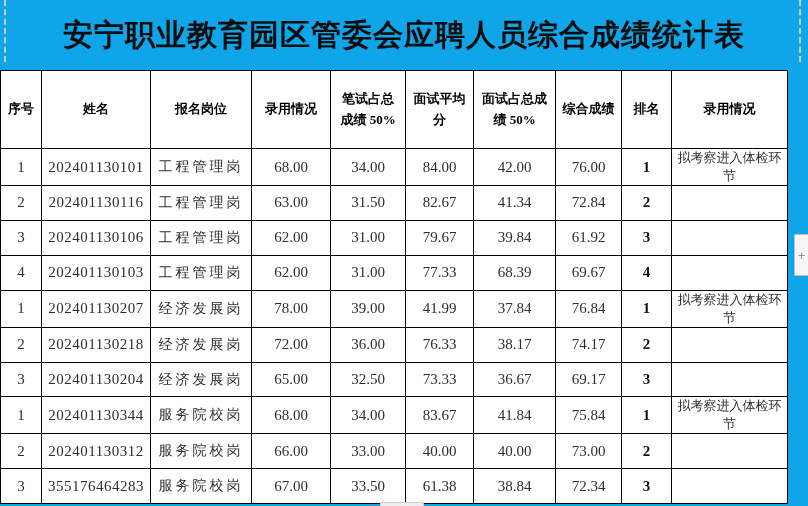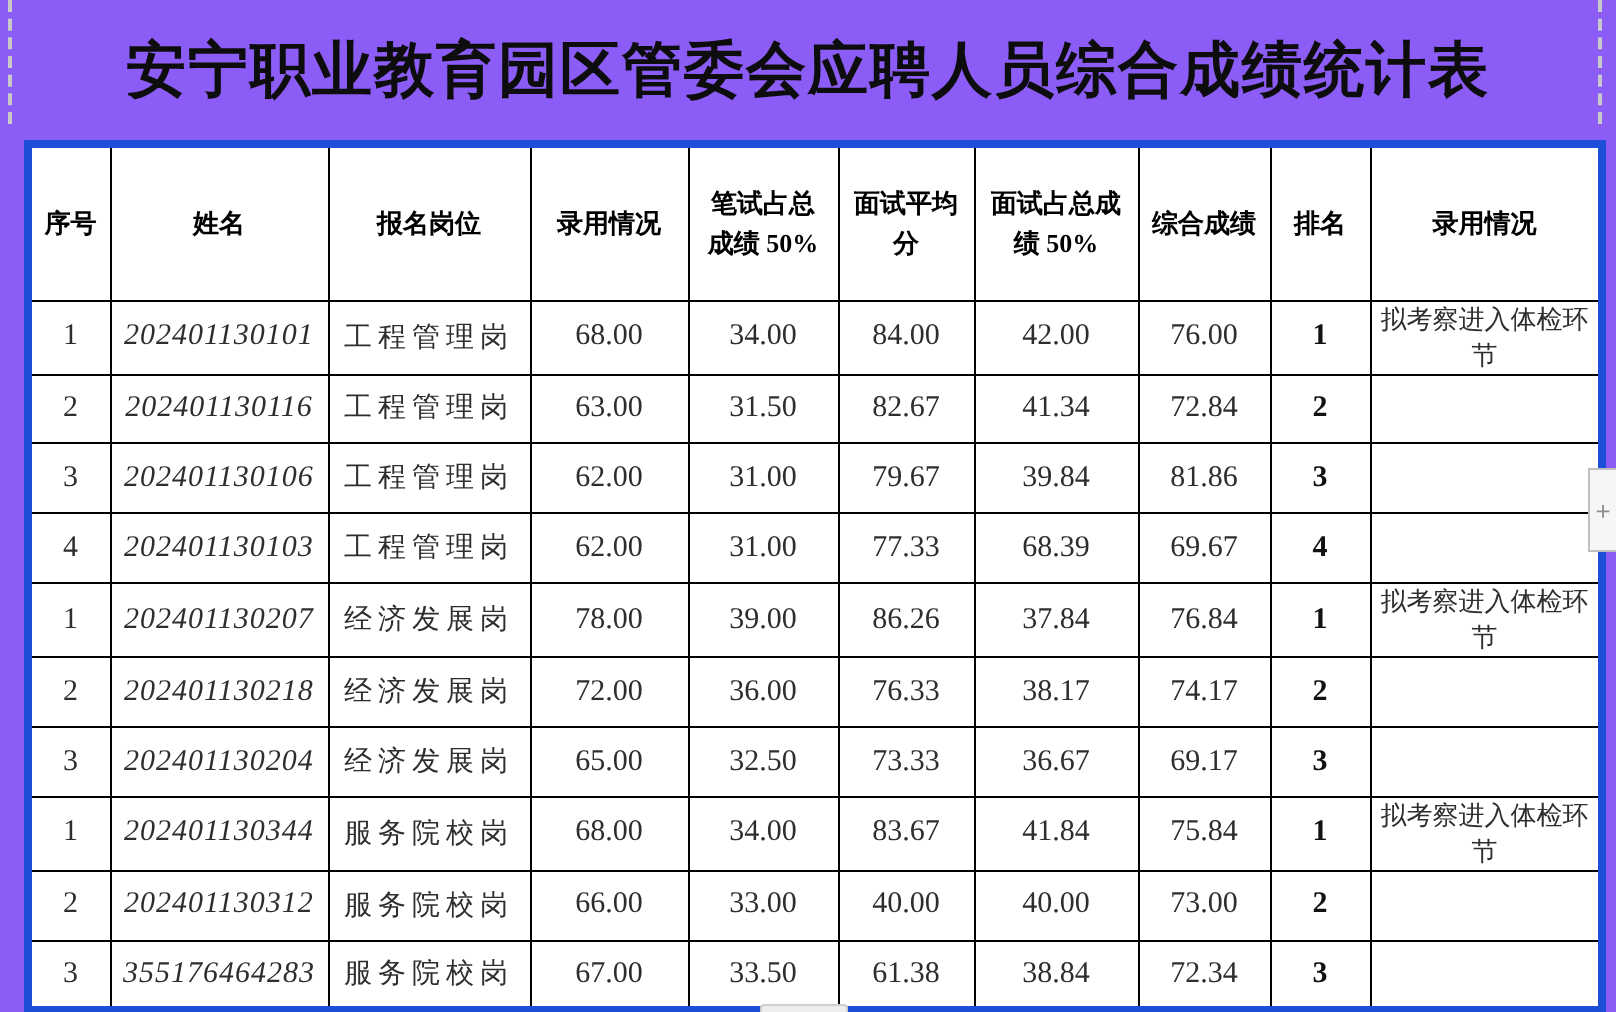--- a/index.html
+++ b/index.html
@@ -1,44 +1,44 @@
 <!DOCTYPE html>
 <html><head>
 <meta charset="utf-8">
 <style>
   html,body{margin:0;padding:0;background:#ffffff;}
   .page{
-    position:relative;width:808px;height:506px;overflow:hidden;background:#8b5cf6;
+    position:relative;width:808px;height:506px;overflow:hidden;background:#0ea5e9;
     font-family:"Liberation Serif","DejaVu Serif",serif;
   }
   
   .dash{position:absolute;top:0;height:62px;width:0;border-left:2px dashed #c9c9c9;}
   .dash-left{left:4px;}
   .dash-right{left:799px;}
   
   .title{
     position:absolute;top:15px;left:0;width:100%;text-align:center;
     font-size:30px;font-weight:bold;color:#0d0d0d;letter-spacing:1px;white-space:nowrap;
   }
   
   table.score-table{
-    position:absolute;left:12px;top:70px;width:787px;
-    border-collapse:collapse;table-layout:fixed;border:4px solid #1d4ed8;
+    position:absolute;left:0;top:70px;width:787px;
+    border-collapse:collapse;table-layout:fixed;border:1px solid #1d4ed8;
     background:#ffffff;
   }
   .score-table th,.score-table td{
     border:1px solid #000;text-align:center;vertical-align:middle;padding:0;overflow:hidden;
   }
   .score-table thead tr{height:78px;}
   .score-table tbody tr{height:34.9px;}
   .score-table th{
     font-size:13px;font-weight:bold;color:#000;white-space:pre-line;line-height:1.55;
   }
   .score-table td{font-size:15px;color:#2e2e2e;}
-  td.c1{font-size:15px;letter-spacing:0.5px;font-style:italic;}
+  td.c1{font-size:15px;letter-spacing:0.5px;}
   td.c2{font-size:14px;letter-spacing:3px;}
   td.c8{font-weight:bold;font-size:15px;color:#111;}
   td.c9{font-size:13px;letter-spacing:0;}
   
   col.c0{width:41px;} col.c1{width:109px;} col.c2{width:101px;} col.c3{width:79px;}
   col.c4{width:75px;} col.c5{width:68px;} col.c6{width:82px;} col.c7{width:66px;}
   col.c8{width:50px;} col.c9{width:116px;}
   
   .side-plus{
     position:absolute;left:794px;top:234px;width:14px;height:42px;box-sizing:border-box;
@@ -118,21 +118,21 @@
           <td class="c9"></td>
         </tr>
         <tr>
           <td class="c0">3</td>
           <td class="c1">202401130106</td>
           <td class="c2">工程管理岗</td>
           <td class="c3">62.00</td>
           <td class="c4">31.00</td>
           <td class="c5">79.67</td>
           <td class="c6">39.84</td>
-          <td class="c7">81.86</td>
+          <td class="c7">61.92</td>
           <td class="c8">3</td>
           <td class="c9"></td>
         </tr>
         <tr>
           <td class="c0">4</td>
           <td class="c1">202401130103</td>
           <td class="c2">工程管理岗</td>
           <td class="c3">62.00</td>
           <td class="c4">31.00</td>
           <td class="c5">77.33</td>
@@ -140,21 +140,21 @@
           <td class="c7">69.67</td>
           <td class="c8">4</td>
           <td class="c9"></td>
         </tr>
         <tr>
           <td class="c0">1</td>
           <td class="c1">202401130207</td>
           <td class="c2">经济发展岗</td>
           <td class="c3">78.00</td>
           <td class="c4">39.00</td>
-          <td class="c5">86.26</td>
+          <td class="c5">41.99</td>
           <td class="c6">37.84</td>
           <td class="c7">76.84</td>
           <td class="c8">1</td>
           <td class="c9">拟考察进入体检环节</td>
         </tr>
         <tr>
           <td class="c0">2</td>
           <td class="c1">202401130218</td>
           <td class="c2">经济发展岗</td>
           <td class="c3">72.00</td>

